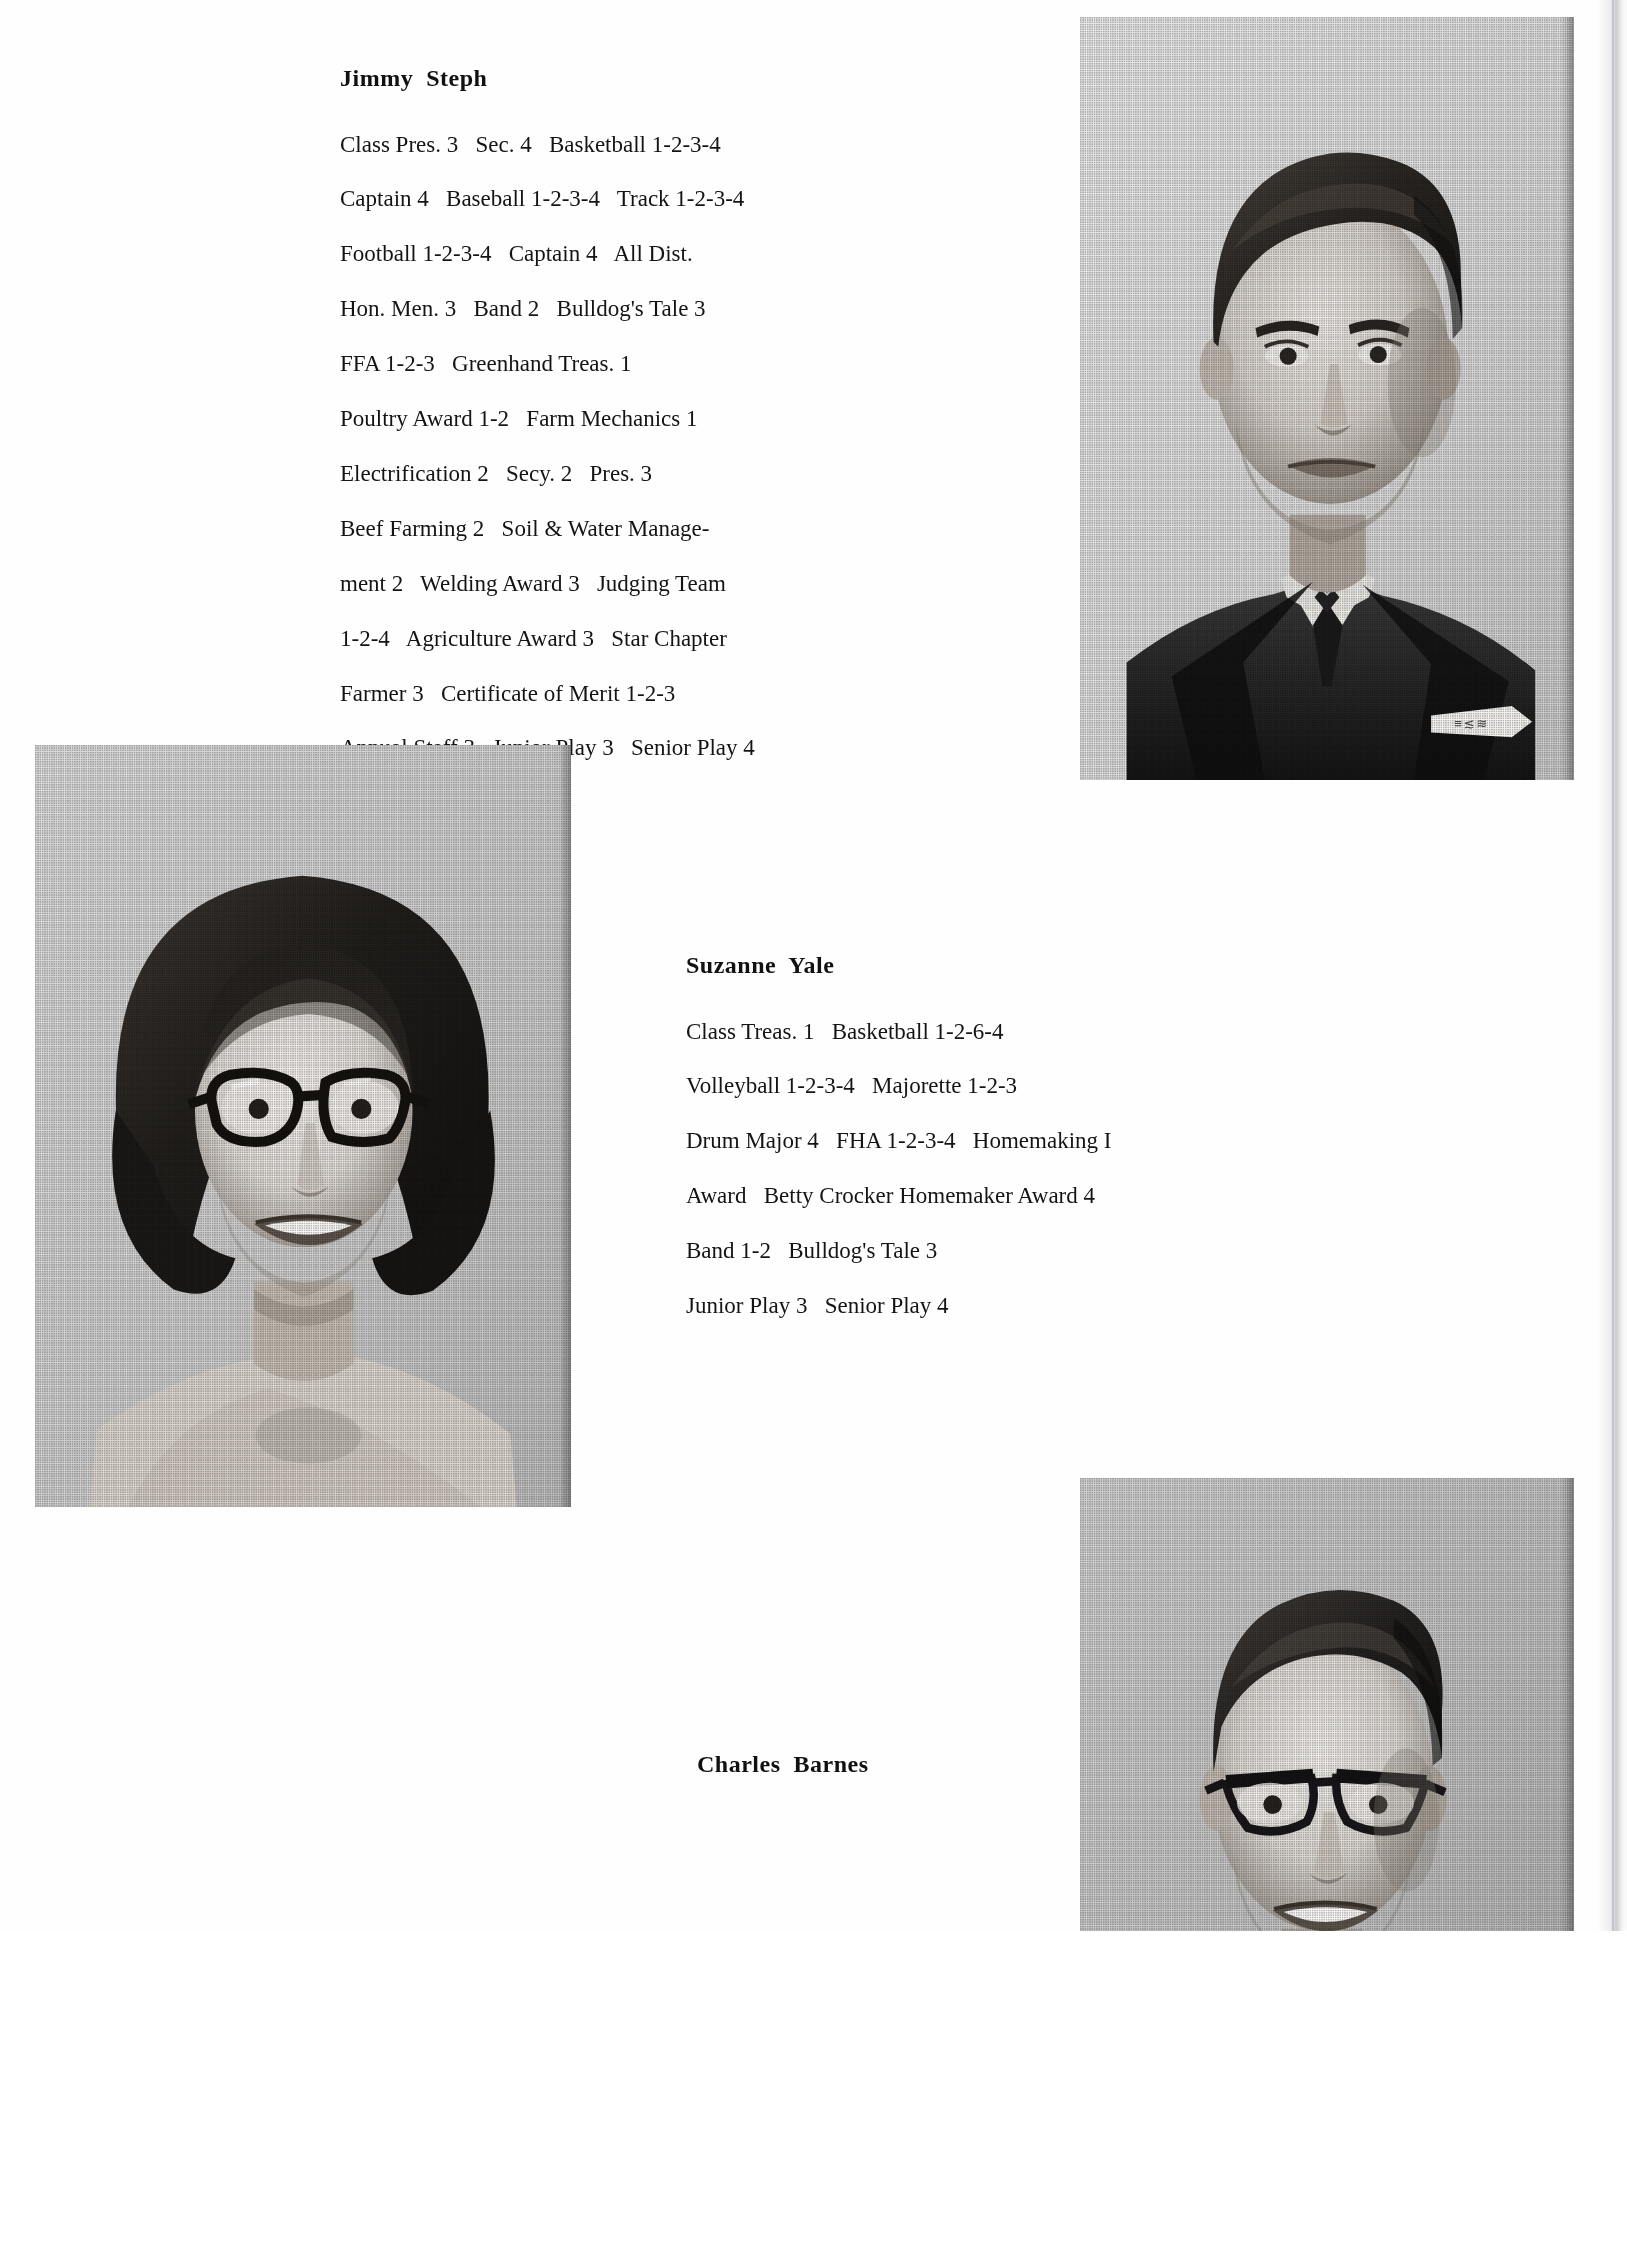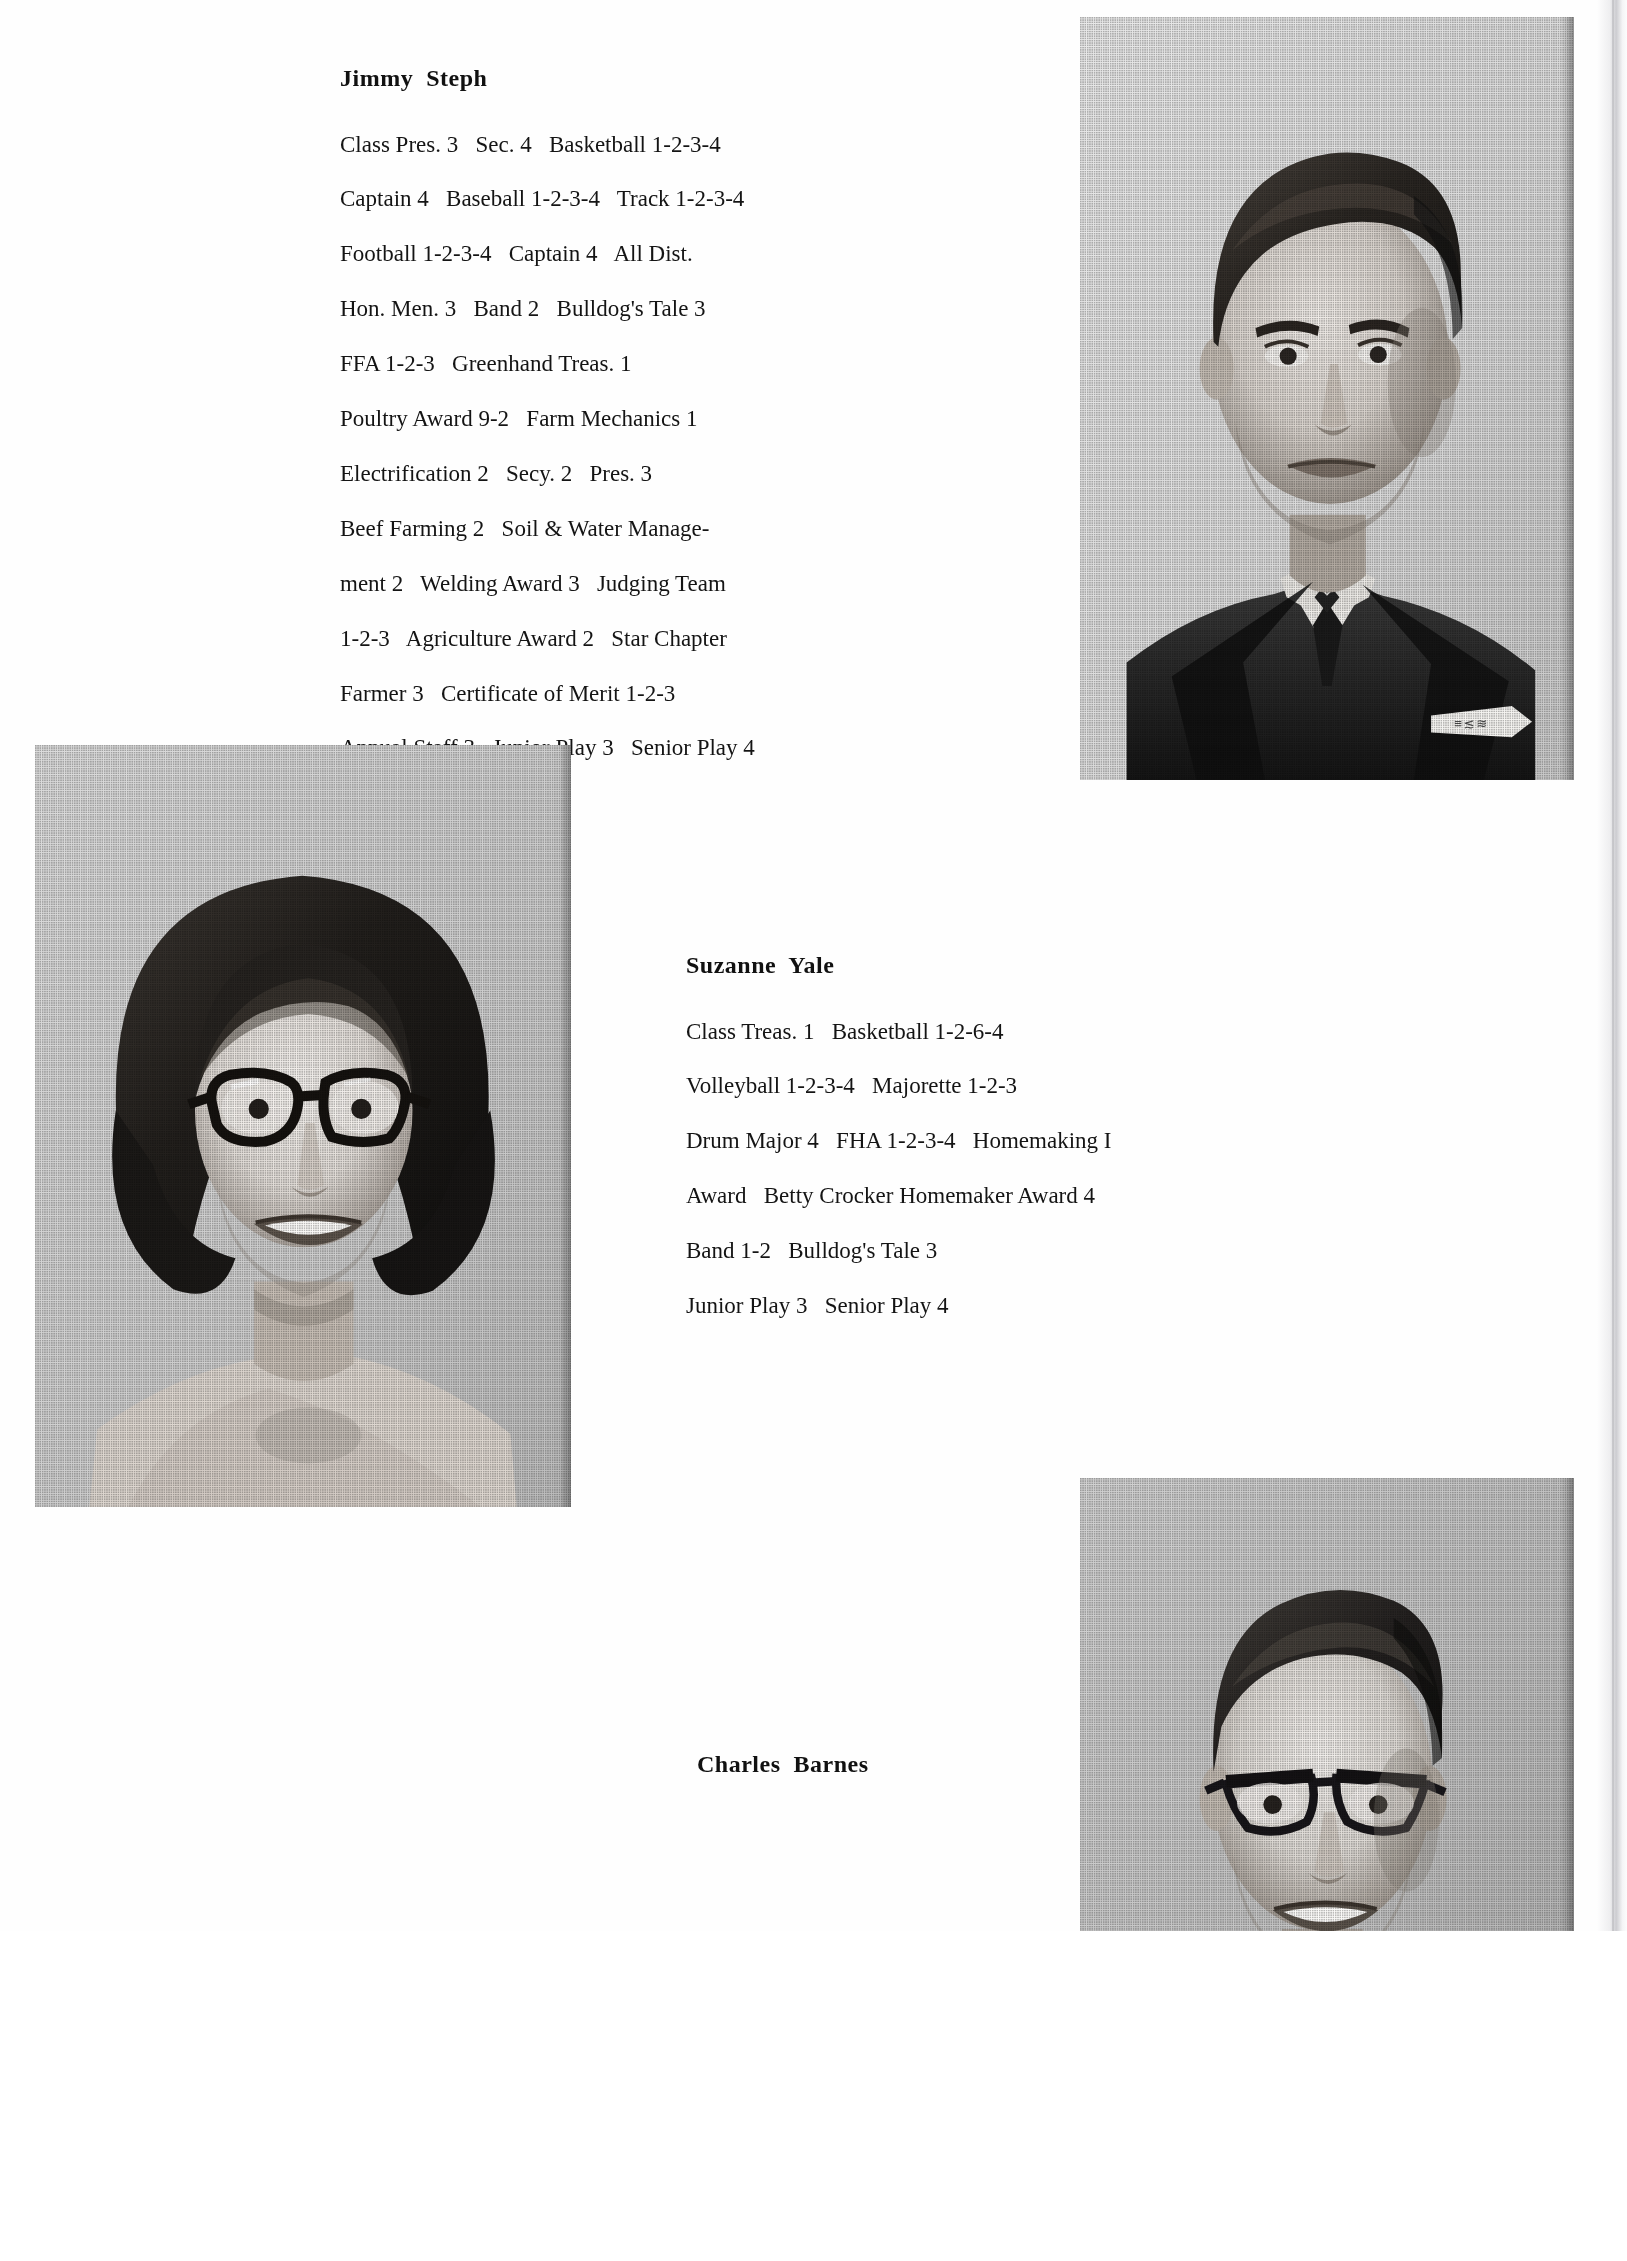--- a/index.html
+++ b/index.html
@@ -110,25 +110,25 @@
 <div id="page">
 
   <div class="entry" style="left:340px; top:65px; width:700px;">
     <div class="entry-name">Jimmy  Steph</div>
     <div class="entry-acts">
       <span class="ln">Class Pres. 3   Sec. 4   Basketball 1-2-3-4</span>
       <span class="ln">Captain 4   Baseball 1-2-3-4   Track 1-2-3-4</span>
       <span class="ln">Football 1-2-3-4   Captain 4   All Dist.</span>
       <span class="ln">Hon. Men. 3   Band 2   Bulldog's Tale 3</span>
       <span class="ln">FFA 1-2-3   Greenhand Treas. 1</span>
-      <span class="ln">Poultry Award 9-2   Farm Mechanics 1</span>
+      <span class="ln">Poultry Award 1-2   Farm Mechanics 1</span>
       <span class="ln">Electrification 2   Secy. 2   Pres. 3</span>
       <span class="ln">Beef Farming 2   Soil &amp; Water Manage-</span>
       <span class="ln">ment 2   Welding Award 3   Judging Team</span>
-      <span class="ln">1-2-3   Agriculture Award 2   Star Chapter</span>
+      <span class="ln">1-2-4   Agriculture Award 3   Star Chapter</span>
       <span class="ln">Farmer 3   Certificate of Merit 1-2-3</span>
       <span class="ln">Annual Staff 3   Junior Play 3   Senior Play 4</span>
     </div>
   </div>
 
   <div class="photo" id="photo-steph">
     <svg viewBox="0 0 636 981" preserveAspectRatio="none" aria-hidden="true">
       <defs>
         <linearGradient id="bgS" x1="0" y1="0" x2="1" y2="1">
           <stop offset="0%" stop-color="#e9e9e9"></stop>

